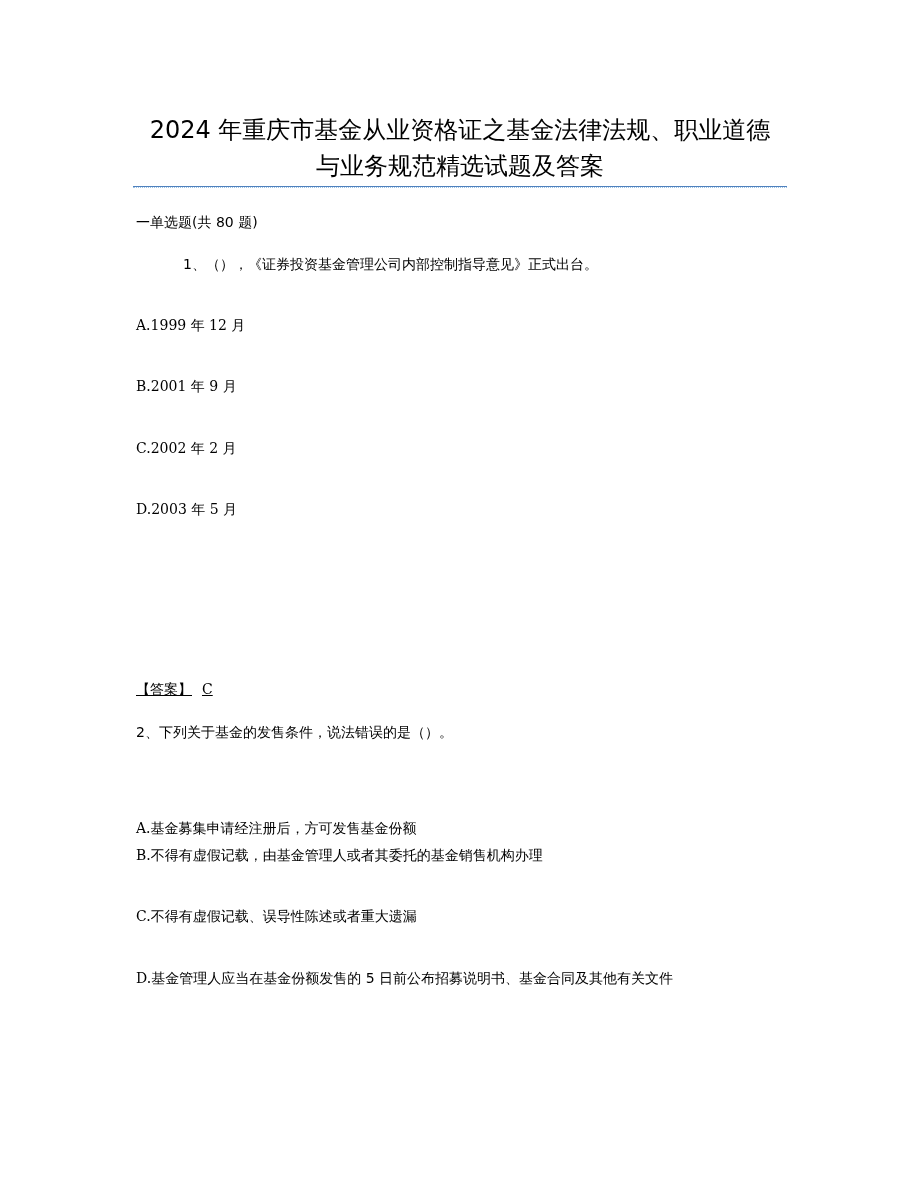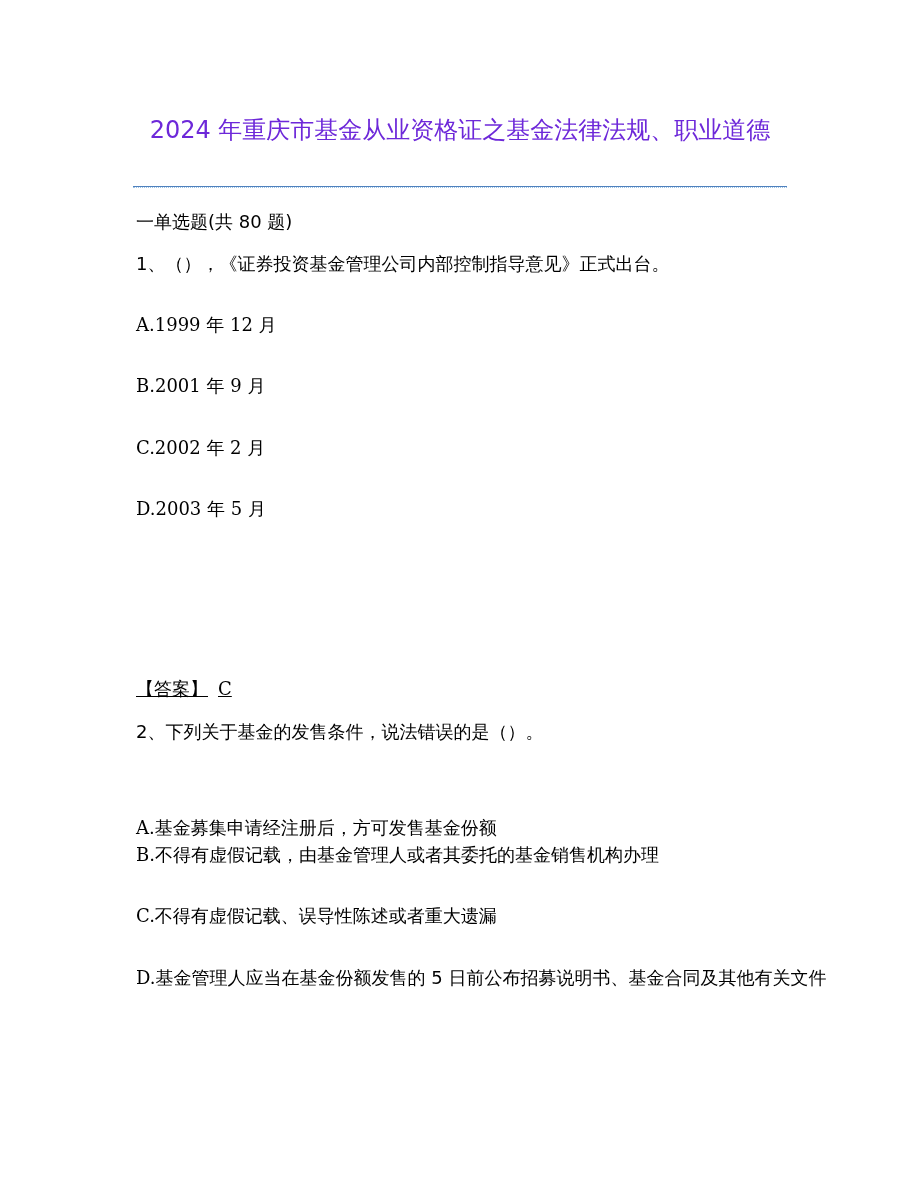--- a/index.html
+++ b/index.html
@@ -14,69 +14,70 @@
       overflow: hidden;
       font-family: "DejaVu Sans", "Liberation Sans", sans-serif;
       color: #000000;
     }
     .title {
       position: absolute;
       left: 133px;
       width: 654px;
       top: 112px;
       text-align: center;
-      color: #6d28d9;
+      color: #000000;
       font-size: 24px;
       line-height: 36px;
       font-weight: normal;
       font-family: "DejaVu Sans", sans-serif;
       letter-spacing: 0px;
     }
     .title-rule {
       position: absolute;
       left: 133px;
       width: 654px;
       top: 186px;
       height: 0;
       border-top: 1px solid #4f81bd;
       border-bottom: 1px dotted #9dc3e6;
     }
     .line {
       position: absolute;
       left: 136px;
-      font-size: 18px;
+      font-size: 14px;
       line-height: 20px;
       white-space: nowrap;
       font-family: "DejaVu Sans", sans-serif;
     }
     .opt-letter {
       font-family: "DejaVu Serif", "Liberation Serif", serif;
     }
     .section { top: 212px; }
-    .q1 { top: 254px; }
+    .q1 { top: 254px; margin-left: 47px; }
     .q1a { top: 315px; }
     .q1b { top: 376px; }
     .q1c { top: 438px; }
     .q1d { top: 499px; }
     .ans1 { top: 679px; left: 136px; text-decoration: underline; }
     .q2 { top: 722px; }
     .q2a { top: 818px; }
     .q2b { top: 845px; }
     .q2c { top: 906px; text-align: right; }
     .q2d { top: 968px; }
     .ans-value {
       font-family: "DejaVu Serif", "Liberation Serif", serif;
       margin-left: 10px;
     }
   </style>
 </head>
 <body>
 
 <div class="title">
   <div>2024 年重庆市基金从业资格证之基金法律法规、职业道德</div>
+  <div>与业务规范精选试题及答案</div>
 </div>
 <div class="title-rule"></div>
 
 <div class="line section">一单选题(共 80 题)</div>
 
 <div class="line q1">1、（），《证券投资基金管理公司内部控制指导意见》正式出台。</div>
 <div class="line q1a">
   <span class="opt-letter">A.</span><span class="opt-letter">1999 年 12 月</span>
 </div>
 <div class="line q1b">

